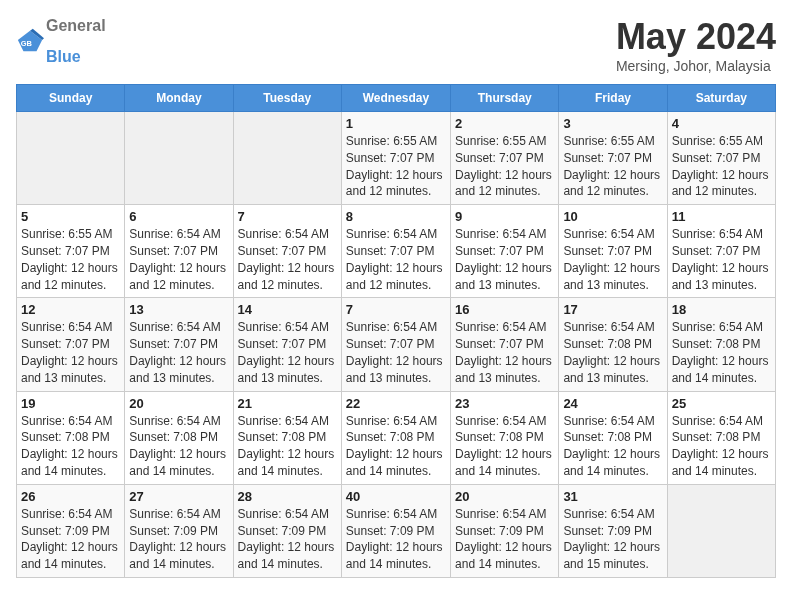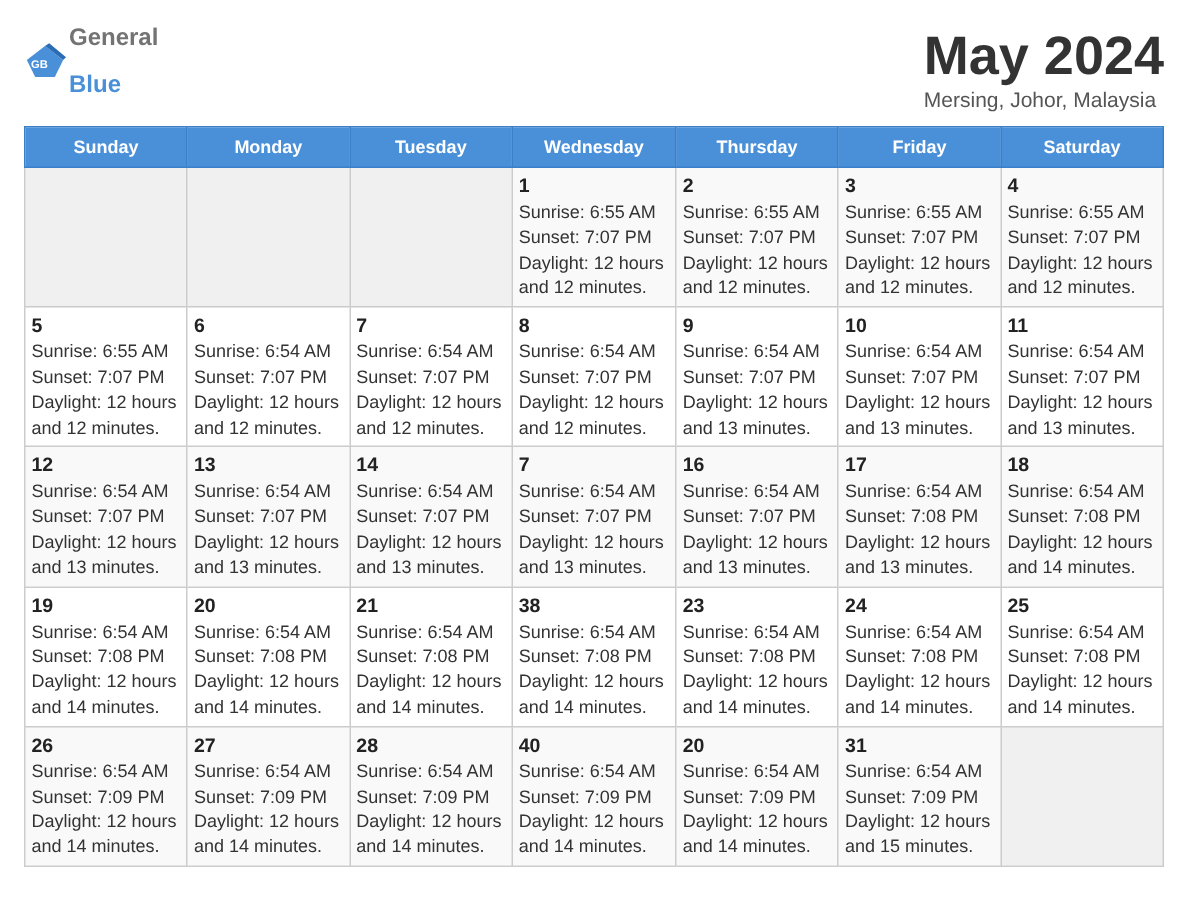--- a/index.html
+++ b/index.html
@@ -309,21 +309,21 @@
         <td>
           <div class="day-number">21</div>
           <div class="day-info">
             <div>Sunrise: 6:54 AM</div>
             <div>Sunset: 7:08 PM</div>
             <div>Daylight: 12 hours</div>
             <div>and 14 minutes.</div>
           </div>
         </td>
         <td>
-          <div class="day-number">38</div>
+          <div class="day-number">22</div>
           <div class="day-info">
             <div>Sunrise: 6:54 AM</div>
             <div>Sunset: 7:08 PM</div>
             <div>Daylight: 12 hours</div>
             <div>and 14 minutes.</div>
           </div>
         </td>
         <td>
           <div class="day-number">23</div>
           <div class="day-info">

